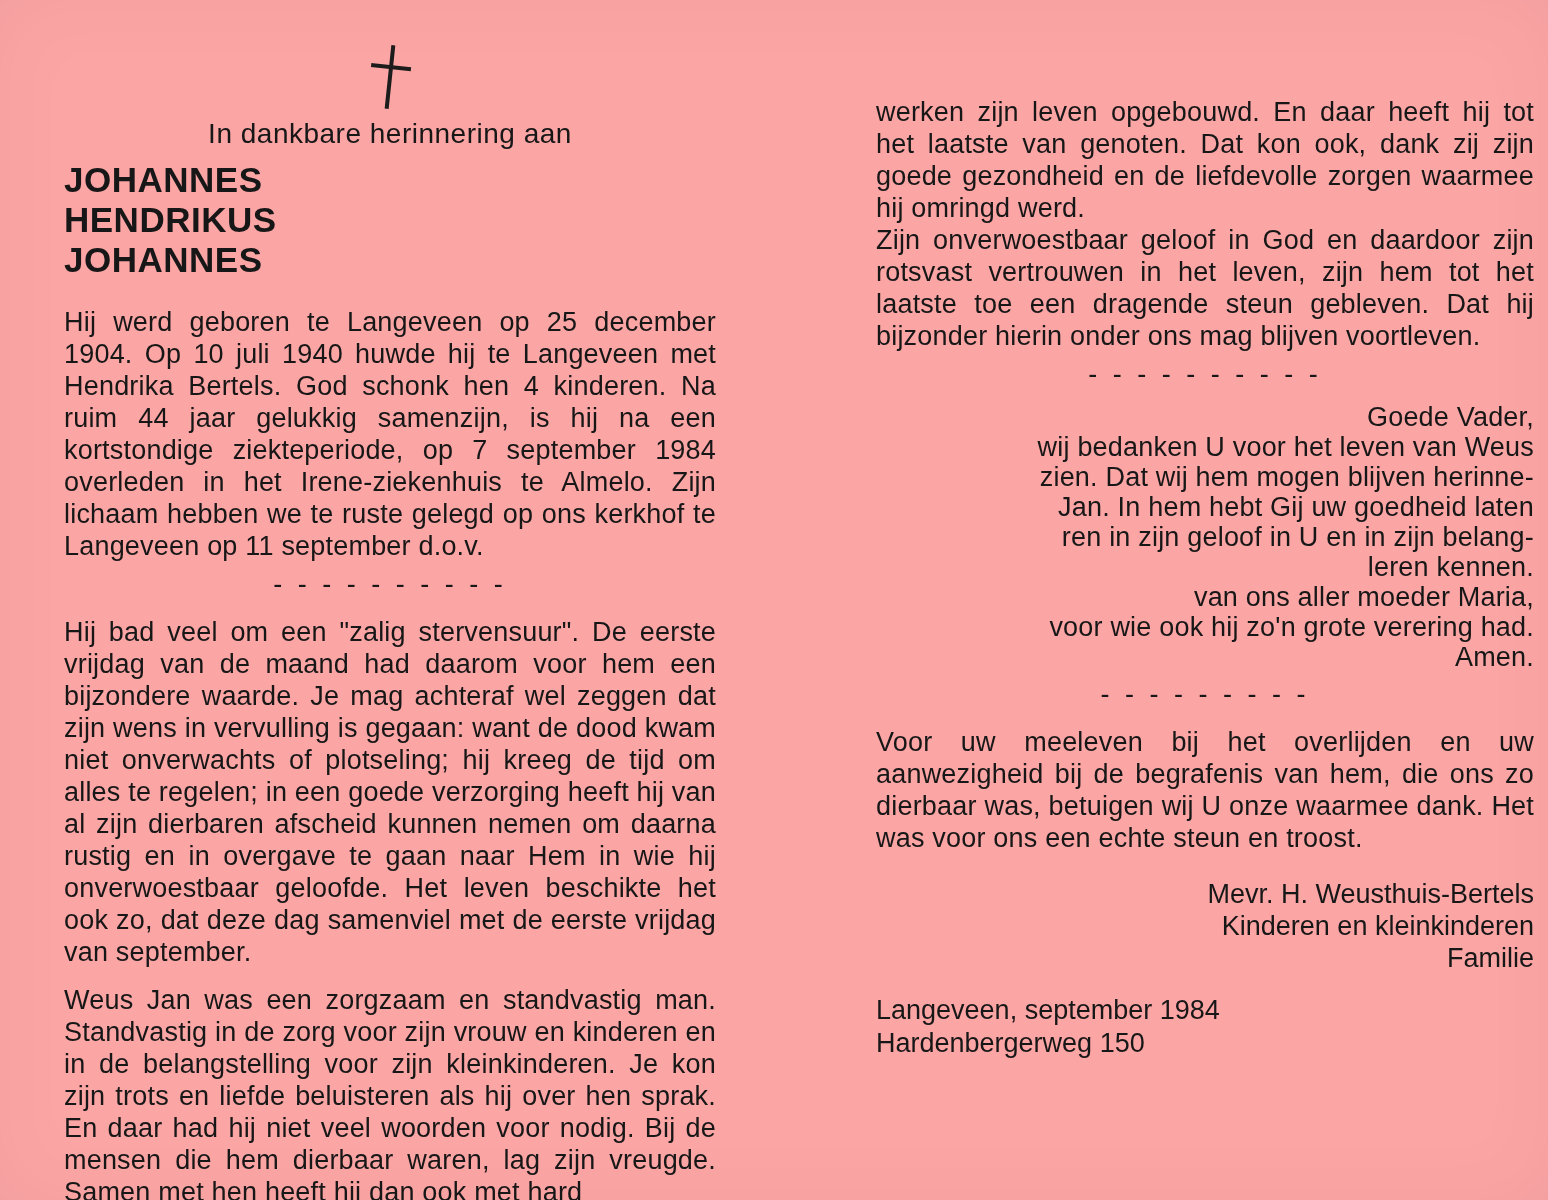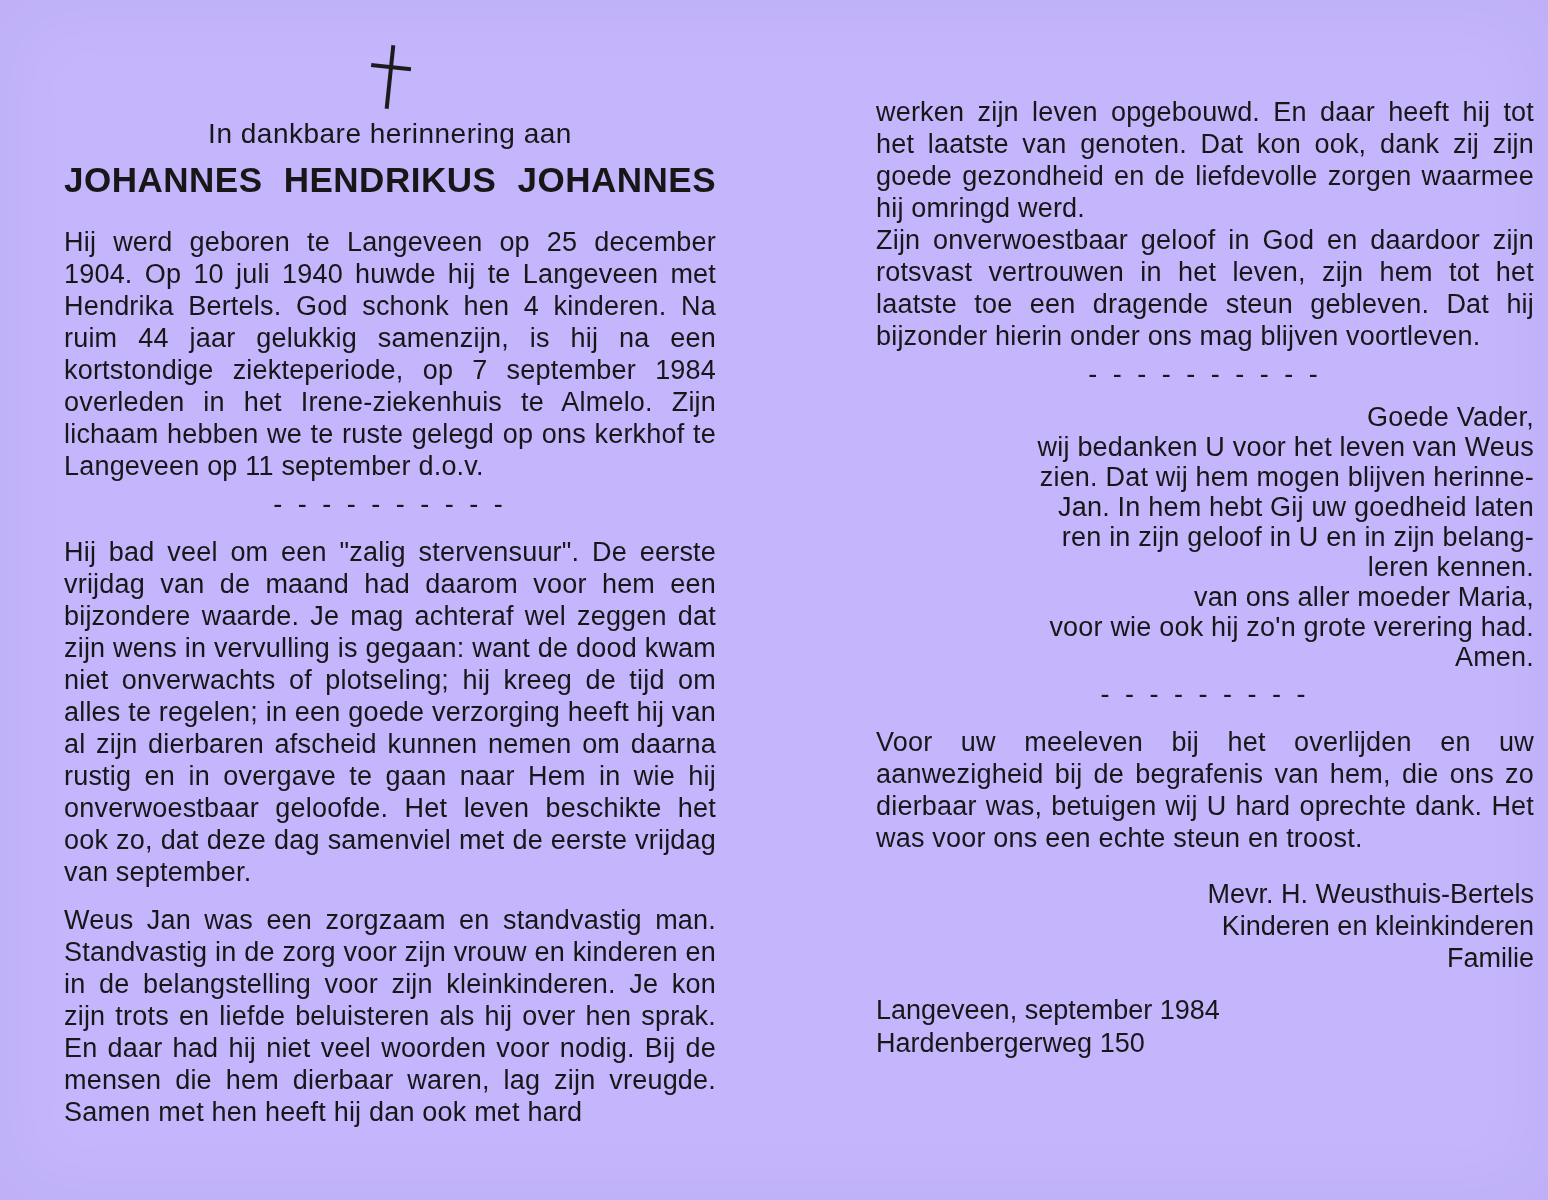--- a/index.html
+++ b/index.html
@@ -7,21 +7,21 @@
   body {
     background: #fbfbf9;
     font-family: "Liberation Sans", "DejaVu Sans", sans-serif;
     color: #171717;
     overflow: hidden;
   }
   .page {
     position: relative;
     width: 1548px;
     height: 1200px;
-    background: #c4b5fd;
+    background: #fca5a5;
     box-shadow: inset 0 0 80px rgba(0,0,0,0.04);
   }
   .col { position: absolute; top: 0; }
   .col-left  { left: 64px;  width: 652px; padding-top: 44px; }
   .col-right { left: 876px; width: 658px; padding-top: 96px; }
 
   .cross-wrap { text-align: center; margin-bottom: 4px; height: 70px; }
 
   .intro {
     font-size: 28px;
@@ -31,20 +31,21 @@
   }
 
   .name {
     display: flex;
     justify-content: space-between;
     font-size: 35px;
     font-weight: 700;
     letter-spacing: 0.5px;
     margin-bottom: 26px;
     white-space: nowrap;
+    flex-direction: column;
   }
 
   .body-text {
     font-size: 27px;
     line-height: 32px;
     text-align: justify;
     letter-spacing: 0.2px;
   }
   .para-gap { margin-top: 16px; }
 
@@ -131,21 +132,21 @@
       <div>Jan. In hem hebt Gij uw goedheid laten</div>
       <div>ren in zijn geloof in U en in zijn belang-</div>
       <div>leren kennen.</div>
       <div>van ons aller moeder Maria,</div>
       <div>voor wie ook hij zo'n grote verering had.</div>
       <div>Amen.</div>
     </div>
 
     <div class="divider">- - - - - - - - -</div>
 
-    <p class="body-text thanks">Voor uw meeleven bij het overlijden en uw aanwezigheid bij de begrafenis van hem, die ons zo dierbaar was, betuigen wij U hard oprechte dank. Het was voor ons een echte steun en troost.</p>
+    <p class="body-text thanks">Voor uw meeleven bij het overlijden en uw aanwezigheid bij de begrafenis van hem, die ons zo dierbaar was, betuigen wij U onze waarmee dank. Het was voor ons een echte steun en troost.</p>
 
     <div class="signature">
       <div>Mevr. H. Weusthuis-Bertels</div>
       <div>Kinderen en kleinkinderen</div>
       <div>Familie</div>
     </div>
 
     <div class="footer">
       <div>Langeveen, september 1984</div>
       <div>Hardenbergerweg 150</div>

